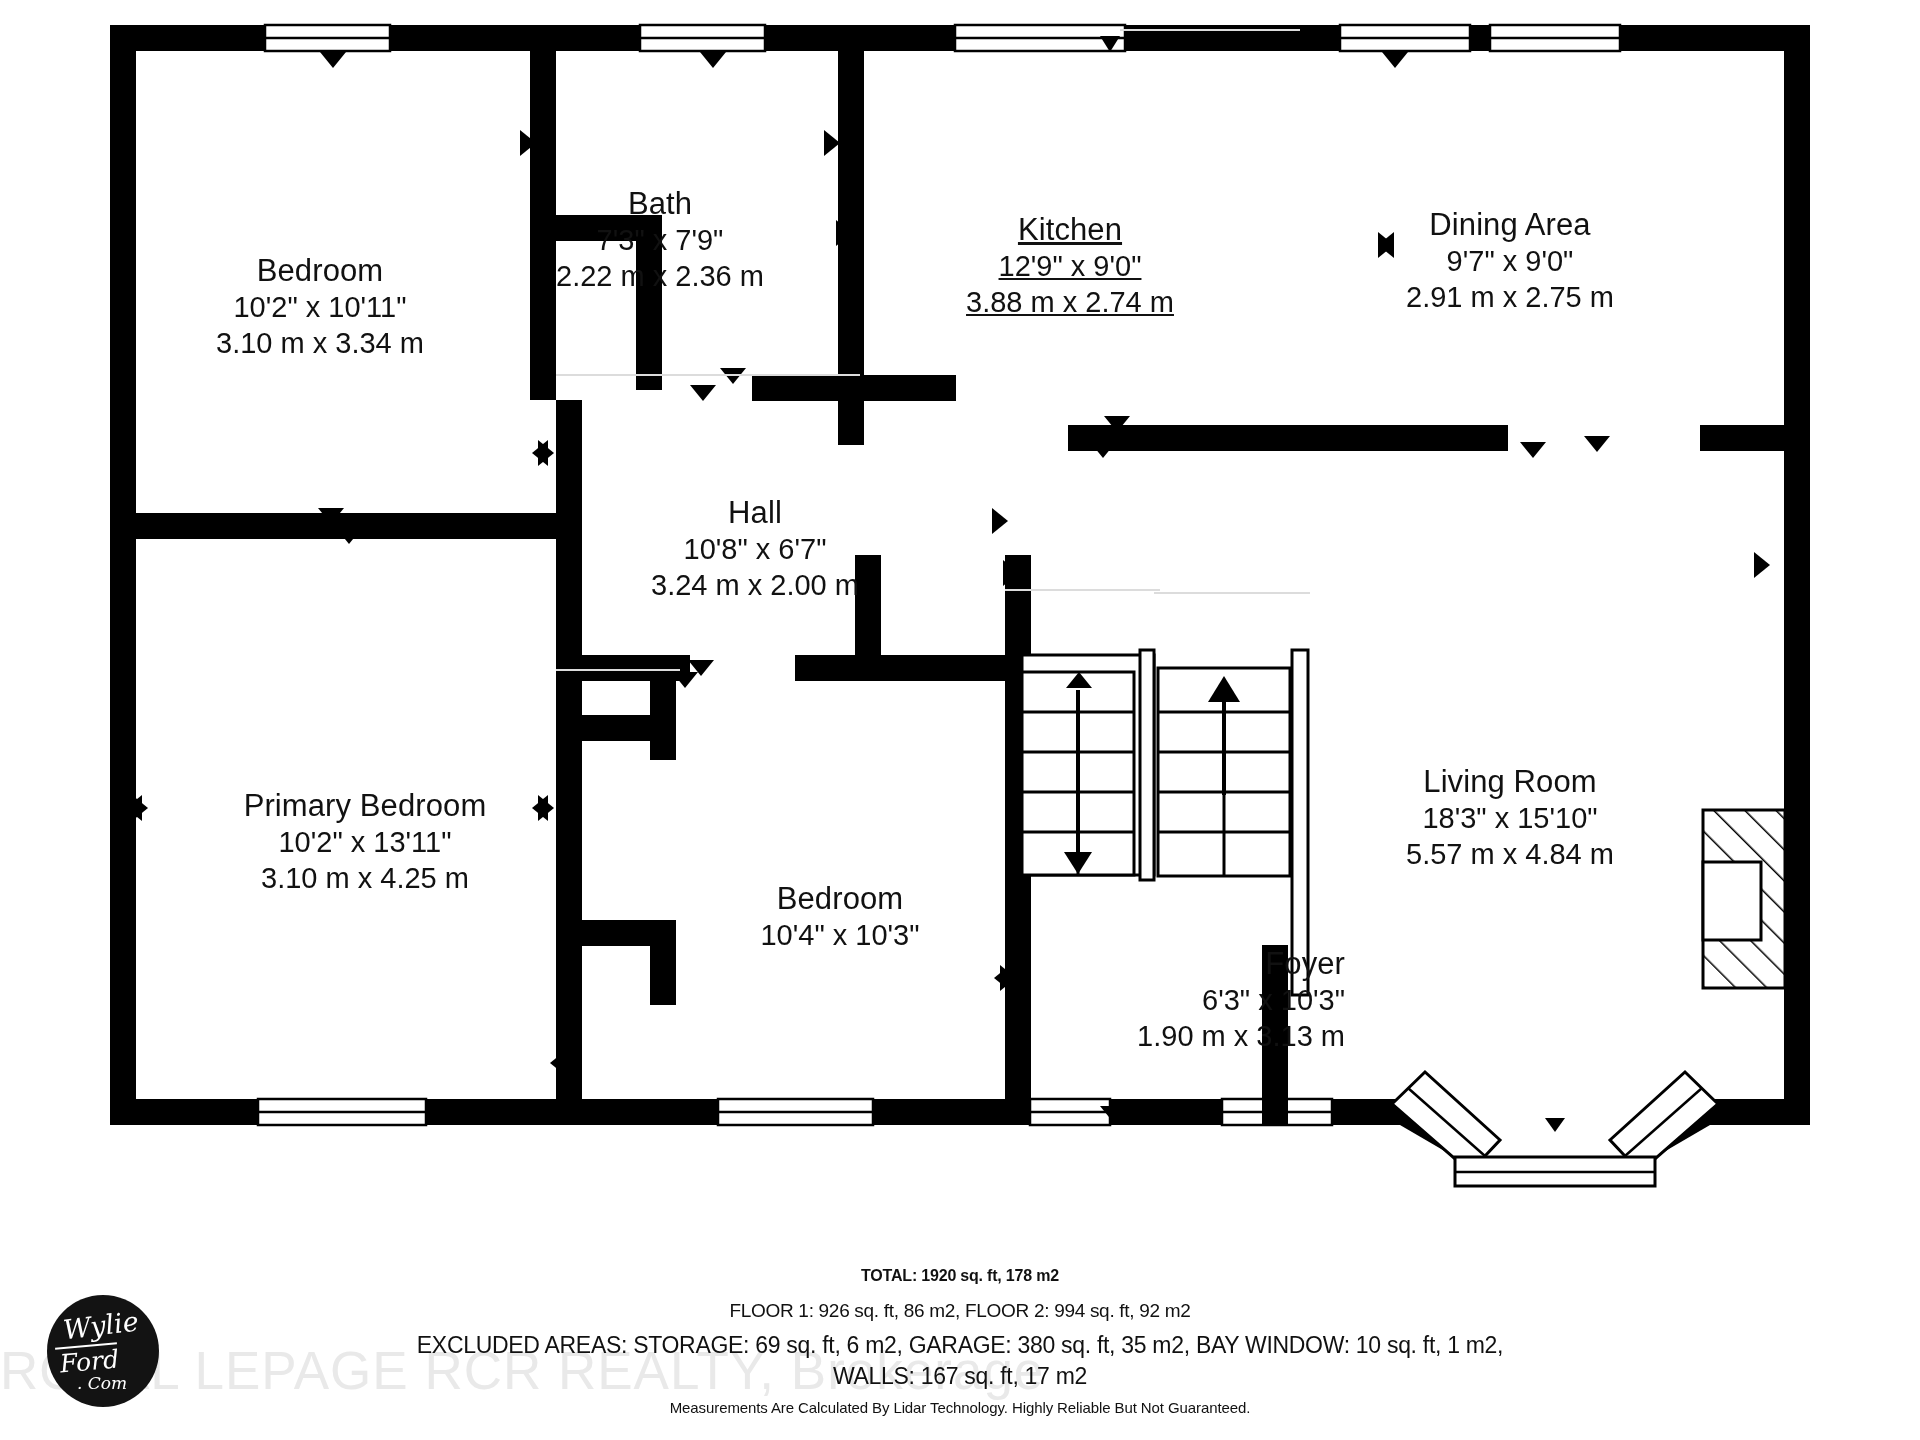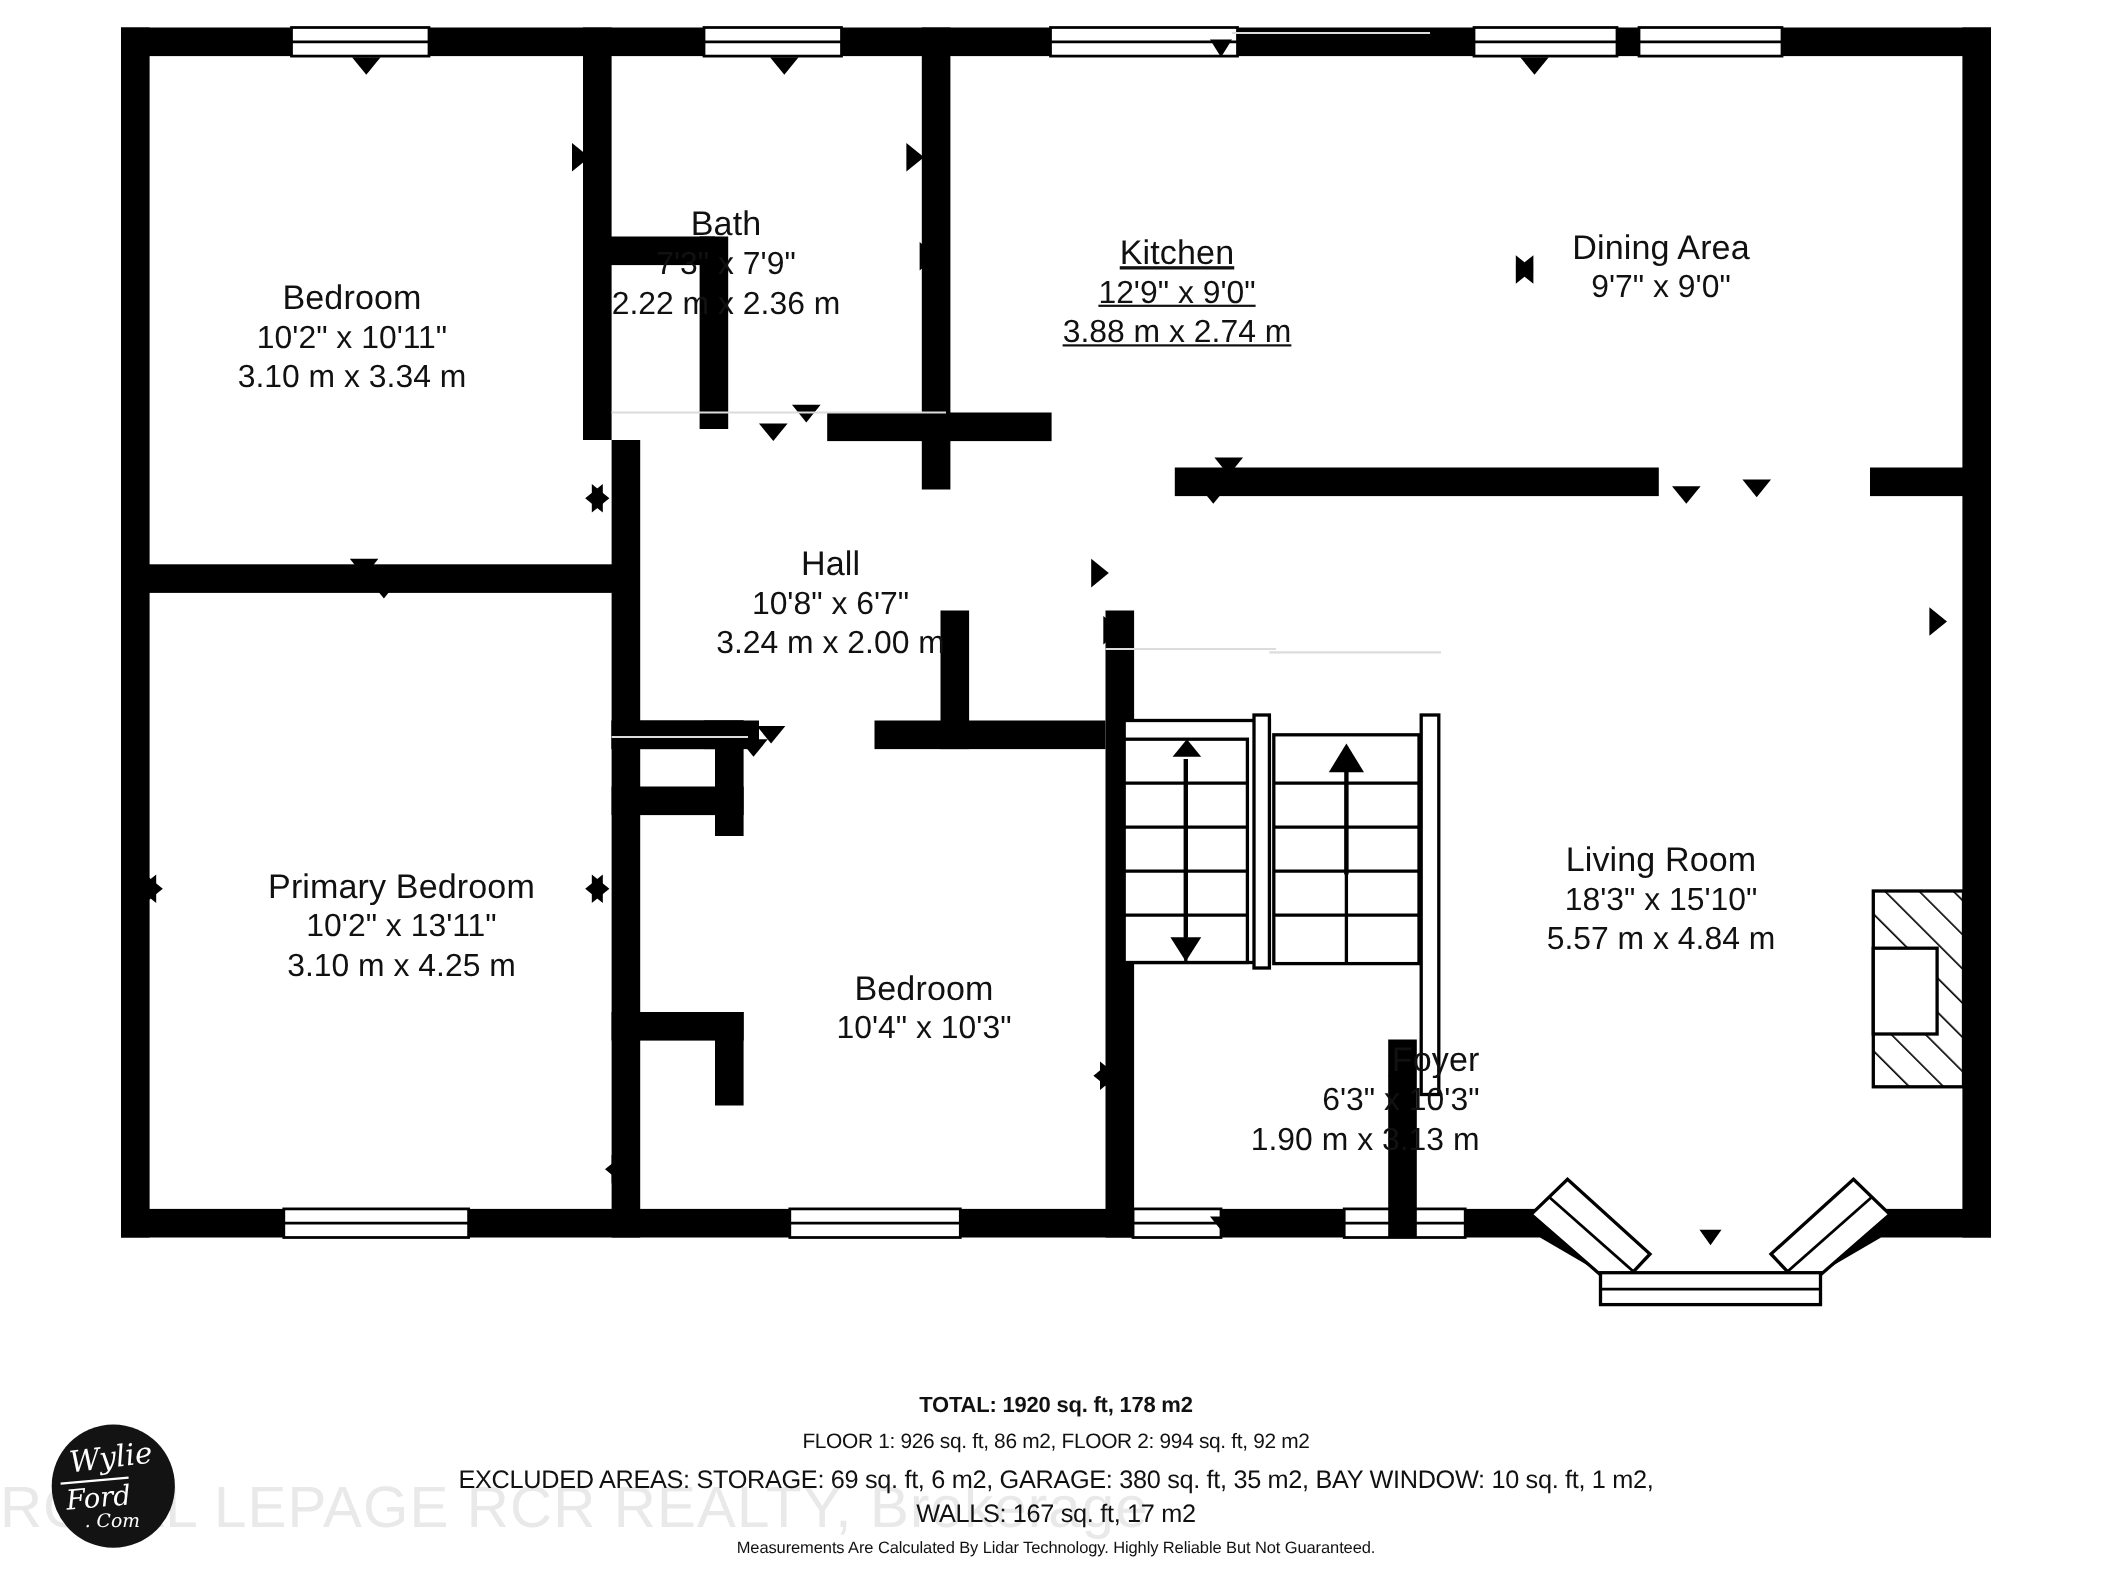--- a/index.html
+++ b/index.html
@@ -43,21 +43,21 @@
   }
   .footer {
     position: absolute;
     left: 0;
     width: 1920px;
     text-align: center;
     color: #111111;
   }
   .footer-total {
     top: 1267px;
-    font-size: 20px;
+    font-size: 16px;
     font-weight: bold;
     letter-spacing: -0.2px;
   }
   .footer-floors {
     top: 1300px;
     font-size: 19px;
     letter-spacing: -0.3px;
   }
   .footer-excluded {
     top: 1332px;
@@ -344,20 +344,21 @@
 
   <div class="room-label" style="left:880px; top:211px; width:380px;text-decoration:underline;">
     <div class="room-name">Kitchen</div>
     <div class="room-dim">12'9" x 9'0"</div>
     <div class="room-dim">3.88 m x 2.74 m</div>
   </div>
 
   <div class="room-label" style="left:1310px; top:206px; width:400px;">
     <div class="room-name">Dining Area</div>
     <div class="room-dim">9'7" x 9'0"</div>
+    <div class="room-dim">2.91 m x 2.75 m</div>
   </div>
 
   <div class="room-label" style="left:590px; top:494px; width:330px;">
     <div class="room-name">Hall</div>
     <div class="room-dim">10'8" x 6'7"</div>
     <div class="room-dim">3.24 m x 2.00 m</div>
   </div>
 
   <div class="room-label" style="left:150px; top:787px; width:430px;">
     <div class="room-name">Primary Bedroom</div>

